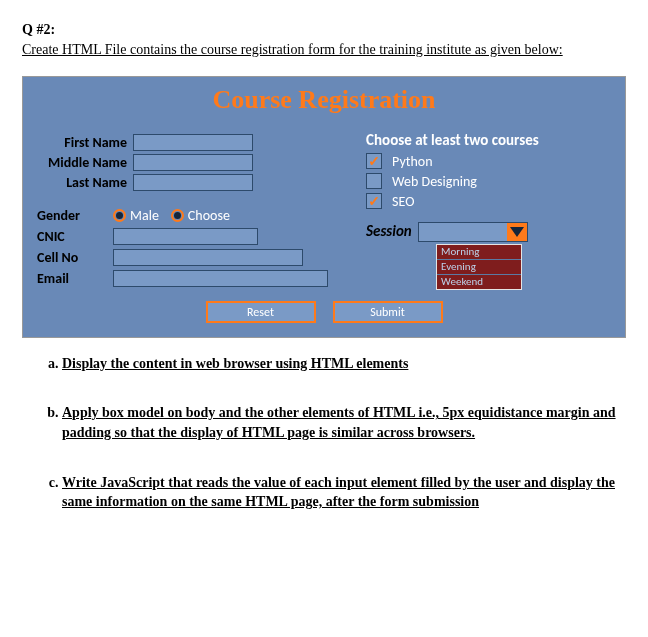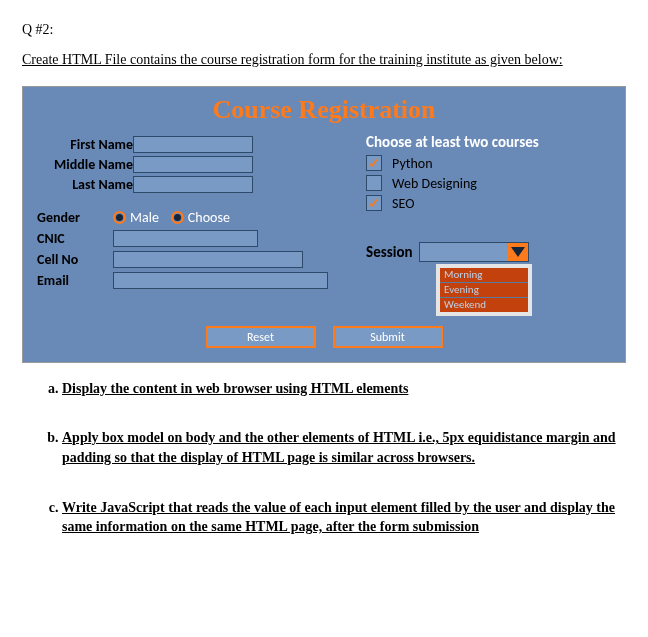--- a/index.html
+++ b/index.html
@@ -5,42 +5,42 @@
   * { box-sizing: border-box; }
   body {
     margin: 0;
     padding: 22px;
     font-family: "Times New Roman", serif;
     font-size: 14px;
     color: #000;
     background: #fff;
     width: 648px;
   }
-  .q-heading { font-weight: normal; margin-bottom: 10px; }
+  .q-heading { font-weight: bold; }
   .q-prompt { text-decoration: underline; margin-bottom: 14px; line-height: 1.7; }
   .form-panel {
     background: #6989b7;
     border: 1px solid #999;
     padding: 6px 0 14px 0;
     font-family: Calibri, Arial, sans-serif;
   }
   .form-title {
     text-align: center;
     font-size: 26px;
     color: #ff7a1a;
     font-weight: 600;
-    margin: 2px 0 8px 0;
+    margin: 2px 0 16px 0;
     font-family: "Comic Sans MS", "Segoe Script", cursive;
   }
   .columns { display: flex; }
   .leftcol { width: 56%; padding-left: 14px; }
   .rightcol { width: 44%; padding-left: 6px; }
 
   .name-row { display: flex; align-items: center; margin: 3px 0; }
-  .name-row .lbl { width: 96px; text-align: right; padding-right: 0; font-weight: bold; color: #000; font-size: 14px; }
+  .name-row .lbl { width: 96px; text-align: right; padding-right: 6px; font-weight: bold; color: #000; font-size: 14px; }
   .txtbox {
     width: 120px; height: 17px;
     background: #7a9ac6;
     border: 1px solid #2d4a6b;
   }
 
   .block2 { margin-top: 16px; }
   .block2 .row { display: flex; align-items: center; margin: 4px 0; }
   .block2 .lbl2 { width: 76px; font-weight: bold; color: #000; font-size: 14px; }
   .radio-circle {
@@ -65,40 +65,40 @@
   .email-box { width: 215px; }
 
   .courses-head { font-weight: bold; color: #ffffff; font-size: 15px; margin-bottom: 4px; }
   .course-row { display: flex; align-items: center; margin: 3px 0; }
   .chk {
     width: 16px; height: 16px; background: #7a9ac6;
     border: 1px solid #2d4a6b; margin-right: 10px;
     display: inline-flex; align-items: center; justify-content: center;
     color: #ff7a1a; font-size: 14px; font-weight: bold;
   }
-  .course-lbl { color: #000000; font-size: 14px; }
+  .course-lbl { color: #ffffff; font-size: 14px; }
 
-  .session-row { display: flex; align-items: center; margin-top: 30px; }
+  .session-row { display: flex; margin-top: 12px; font-style: italic; }
   .session-lbl { font-weight: bold; color: #000; font-size: 15px; margin-right: 6px; }
   .select-box {
     position: relative; width: 110px; height: 20px;
     background: #7a9ac6; border: 1px solid #2d4a6b;
   }
   .select-arrow {
     position: absolute; right: 0; top: 0; width: 20px; height: 100%;
     background: #ff7a1a; display: flex; align-items: center; justify-content: center;
   }
   .select-arrow::after {
     content: ""; width: 0; height: 0;
     border-left: 7px solid transparent; border-right: 7px solid transparent;
     border-top: 10px solid #16253a;
   }
   .dropdown-list {
-    margin-top: 2px; margin-left: 70px; width: 96px;
-    background: #c2410c; border: 4px solid #e5e5e5;
+    margin-top: 2px; margin-left: 70px; width: 86px;
+    background: #7f1d1d; border: 1px solid #e5e5e5;
     font-size: 11px; color: #bcd1e9;
   }
   .dropdown-list div { padding: 0 4px; border-bottom: 1px solid #5b7aa3; line-height: 14px; }
   .dropdown-list div:last-child { border-bottom: none; }
 
   .btn-row { display: flex; justify-content: center; gap: 17px; margin-top: 10px; }
   .btn {
     width: 110px; height: 22px; background: #7a9ac6;
     border: 2px solid #ff7a1a; color: #fff; font-size: 12px;
     display: flex; align-items: center; justify-content: center;

